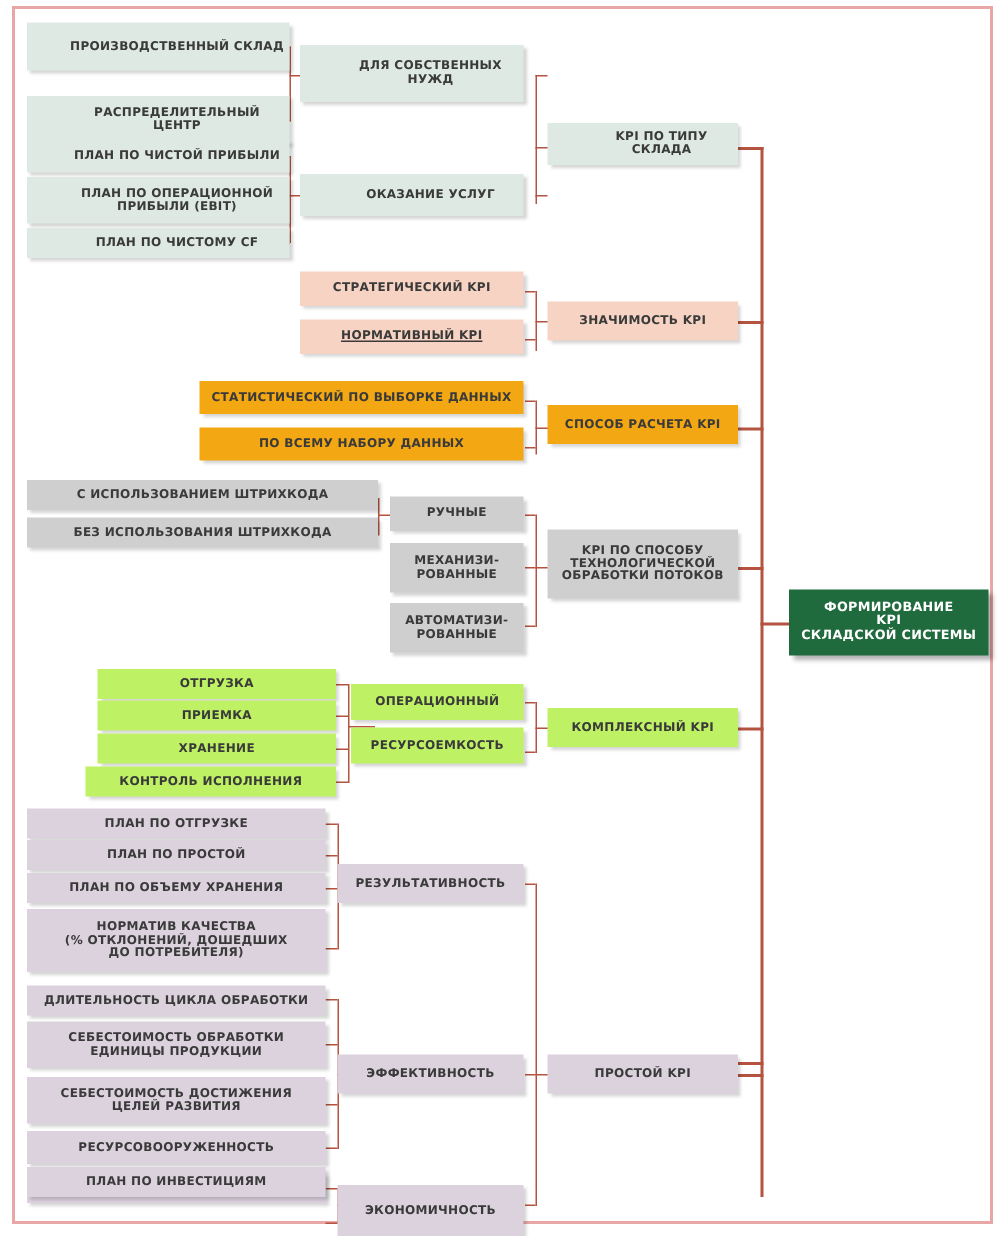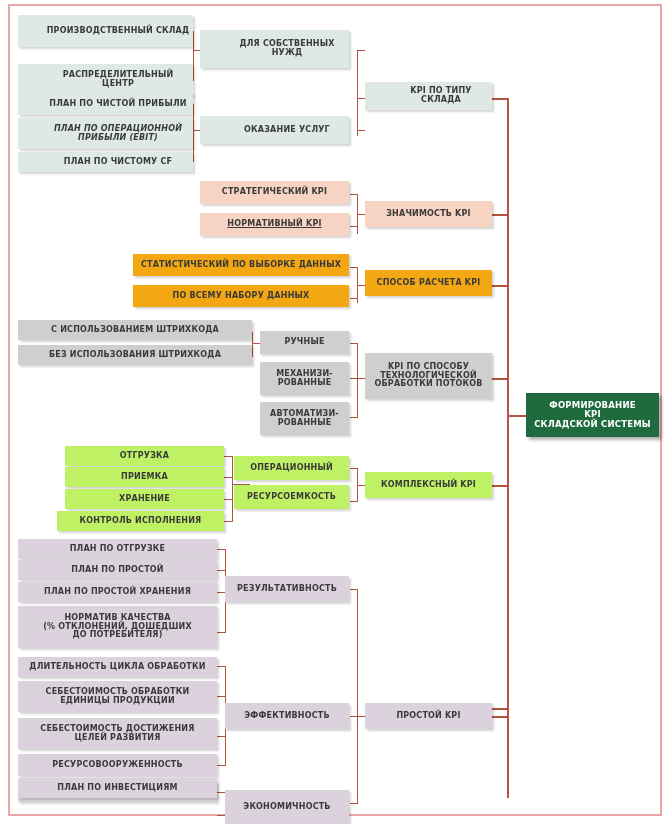--- a/index.html
+++ b/index.html
@@ -115,21 +115,21 @@
 
     <div class="node c-green" style="left:8px;top:9px;width:175px;height:32px;font-size:8px;">
       <span>ПРОИЗВОДСТВЕННЫЙ СКЛАД</span>
       </div>
     <div class="node c-green" style="left:8px;top:58px;width:175px;height:32px;font-size:8px;">
       <span>РАСПРЕДЕЛИТЕЛЬНЫЙ ЦЕНТР</span>
       </div>
     <div class="node c-green" style="left:8px;top:87px;width:175px;height:22px;font-size:8px;">
       <span>ПЛАН ПО ЧИСТОЙ ПРИБЫЛИ</span>
       </div>
-    <div class="node c-green" style="left:8px;top:112px;width:175px;height:31px;font-size:8px;font-style:italic;">
+    <div class="node c-green" style="left:8px;top:112px;width:175px;height:31px;font-size:8px;">
       <span>ПЛАН ПО ОПЕРАЦИОННОЙ ПРИБЫЛИ (EBIT)</span>
       </div>
     <div class="node c-green" style="left:8px;top:146px;width:175px;height:20px;font-size:8px;">
       <span>ПЛАН ПО ЧИСТОМУ CF</span>
       </div>
 
     <div class="node c-green" style="left:190px;top:24px;width:149px;height:38px;font-size:8px;">
       <span>ДЛЯ СОБСТВЕННЫХ НУЖД</span>
       </div>
     <div class="node c-green" style="left:190px;top:110px;width:149px;height:28px;font-size:8px;">
@@ -211,21 +211,21 @@
       <span>КОМПЛЕКСНЫЙ KPI</span>
       </div>
 
     <div class="node c-lilac" style="left:8px;top:533px;width:199px;height:20px;font-size:8px;">
       <span>ПЛАН ПО ОТГРУЗКЕ</span>
       </div>
     <div class="node c-lilac" style="left:8px;top:554px;width:199px;height:20px;font-size:8px;">
       <span>ПЛАН ПО ПРОСТОЙ</span>
       </div>
     <div class="node c-lilac" style="left:8px;top:576px;width:199px;height:20px;font-size:8px;">
-      <span>ПЛАН ПО ПРОСТОЙ ХРАНЕНИЯ</span>
+      <span>ПЛАН ПО ОБЪЕМУ ХРАНЕНИЯ</span>
       </div>
     <div class="node c-lilac" style="left:8px;top:600px;width:199px;height:42px;font-size:8px;flex-direction:column;">
       <span>НОРМАТИВ КАЧЕСТВА</span>
       <span>(% ОТКЛОНЕНИЙ, ДОШЕДШИХ</span>
       <span>ДО ПОТРЕБИТЕЛЯ)</span>
       </div>
     <div class="node c-lilac" style="left:215px;top:570px;width:124px;height:26px;font-size:8px;">
       <span>РЕЗУЛЬТАТИВНОСТЬ</span>
       </div>
 

